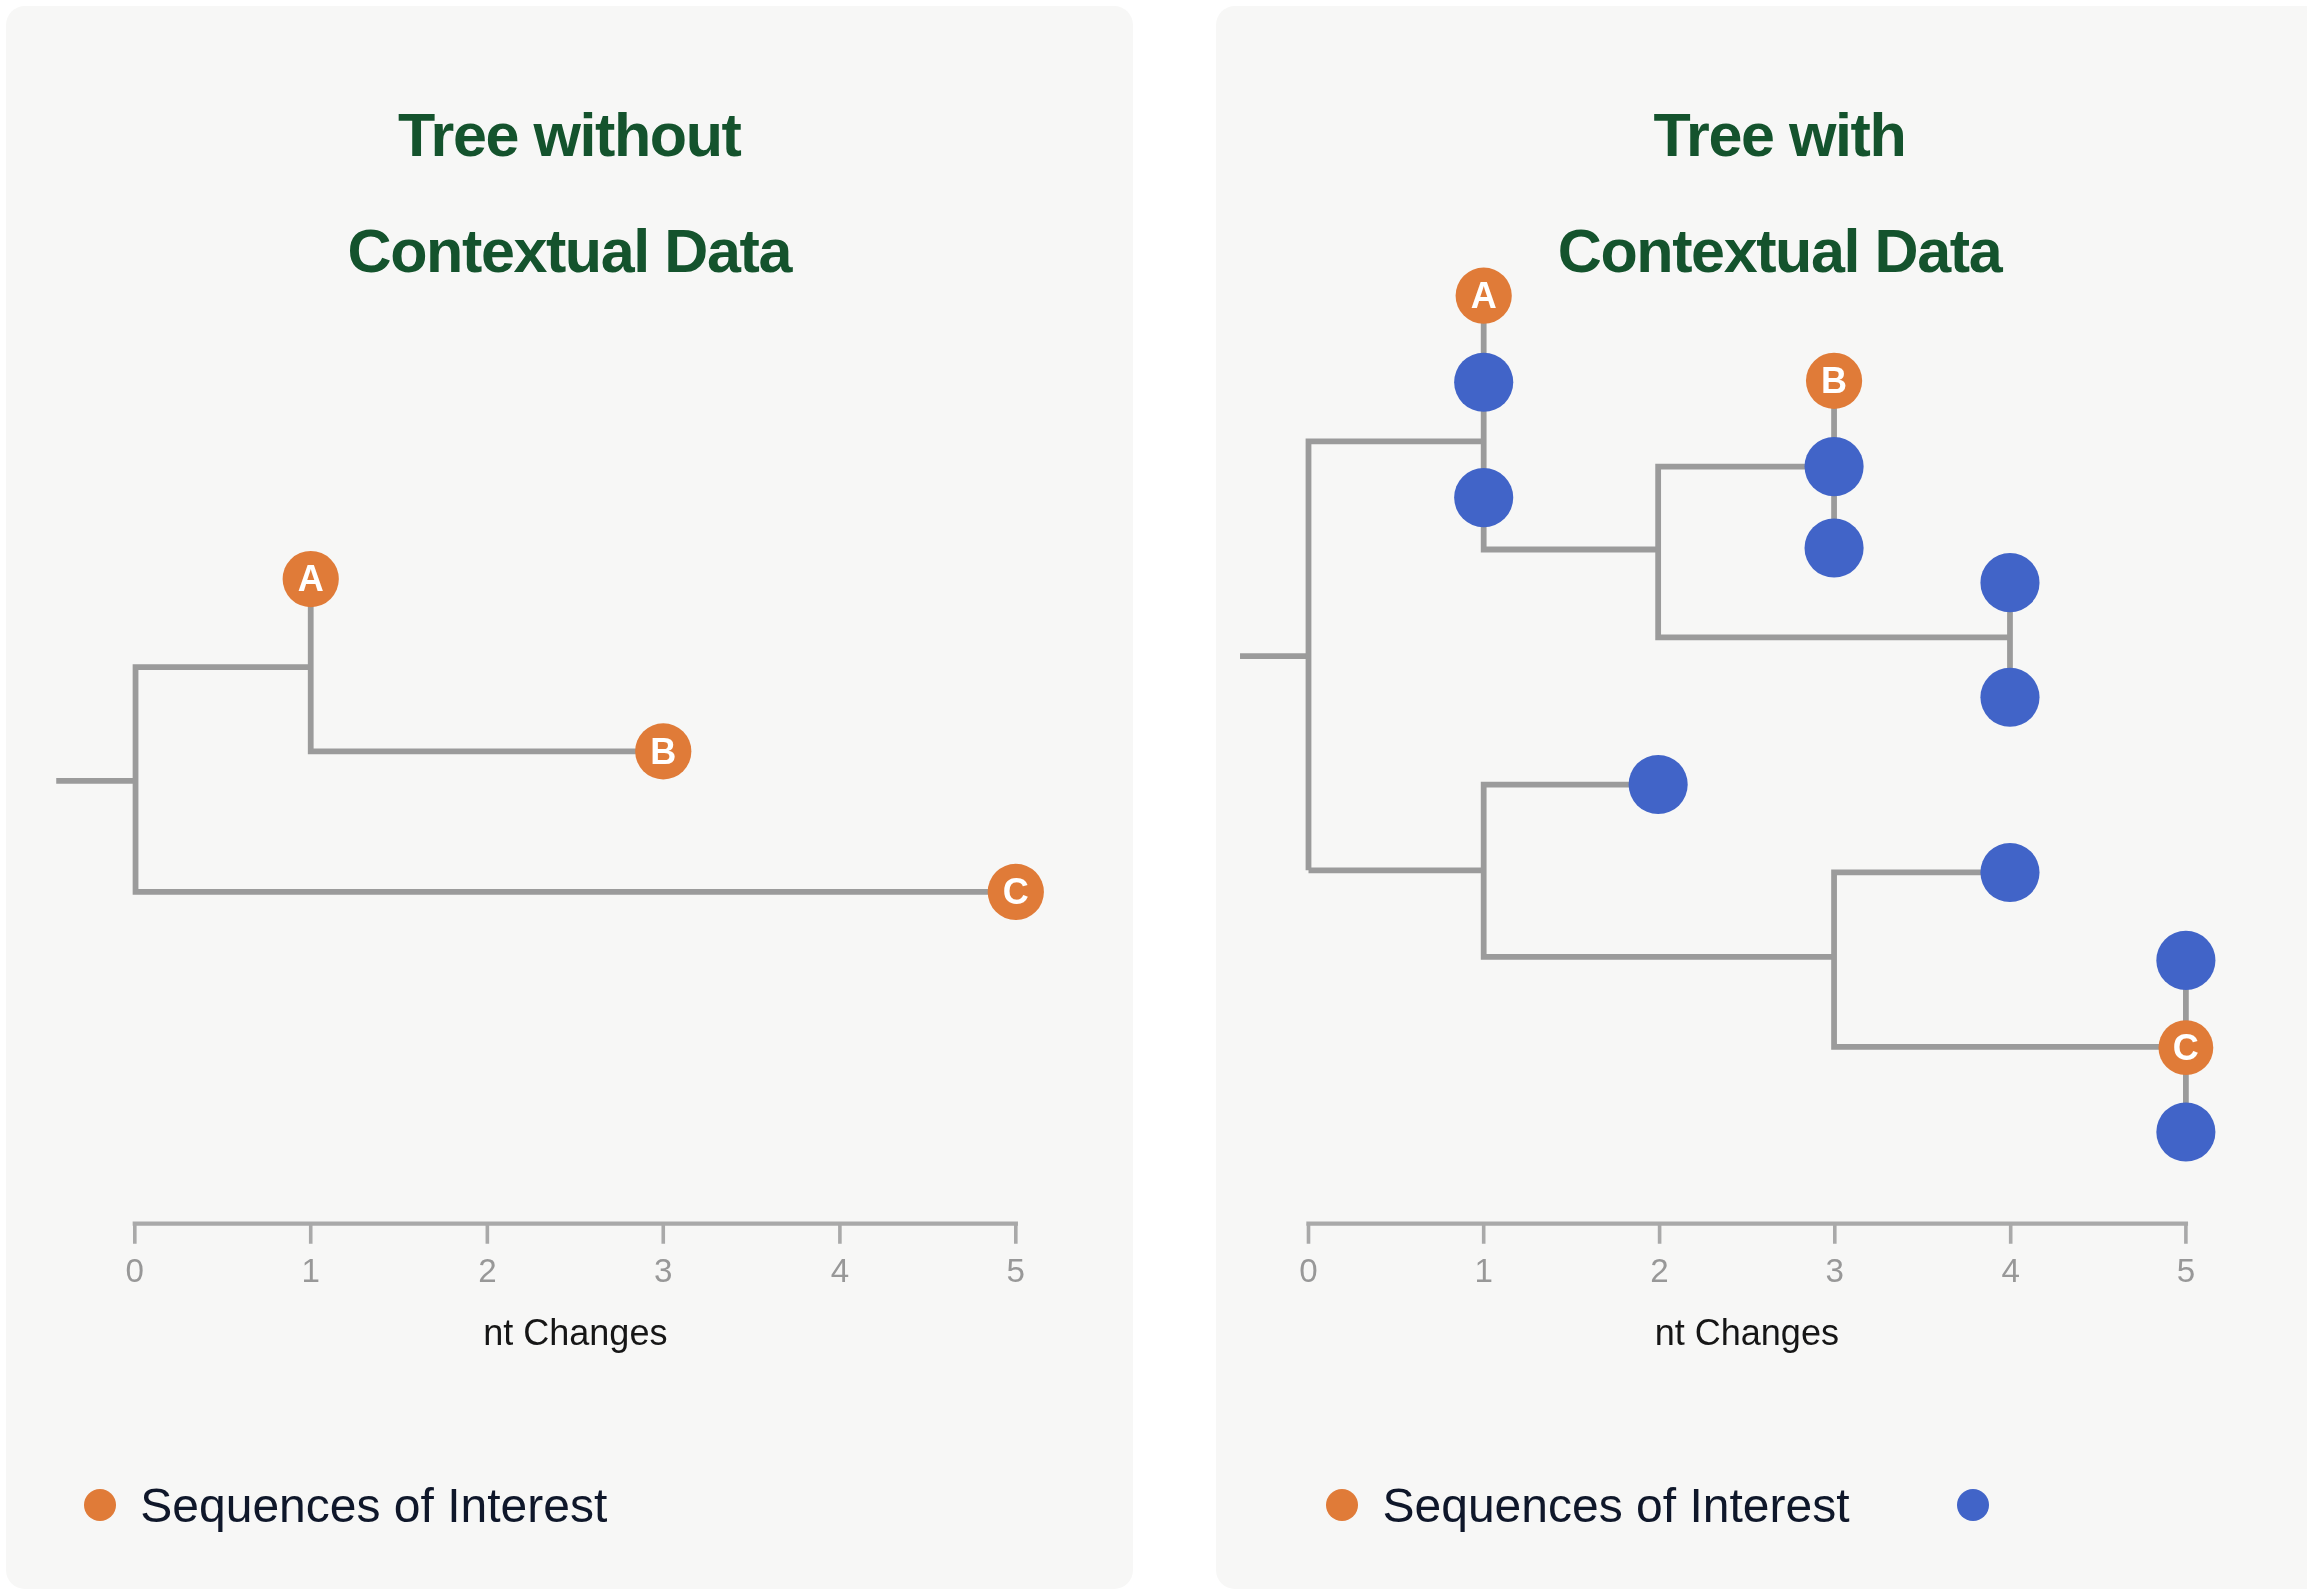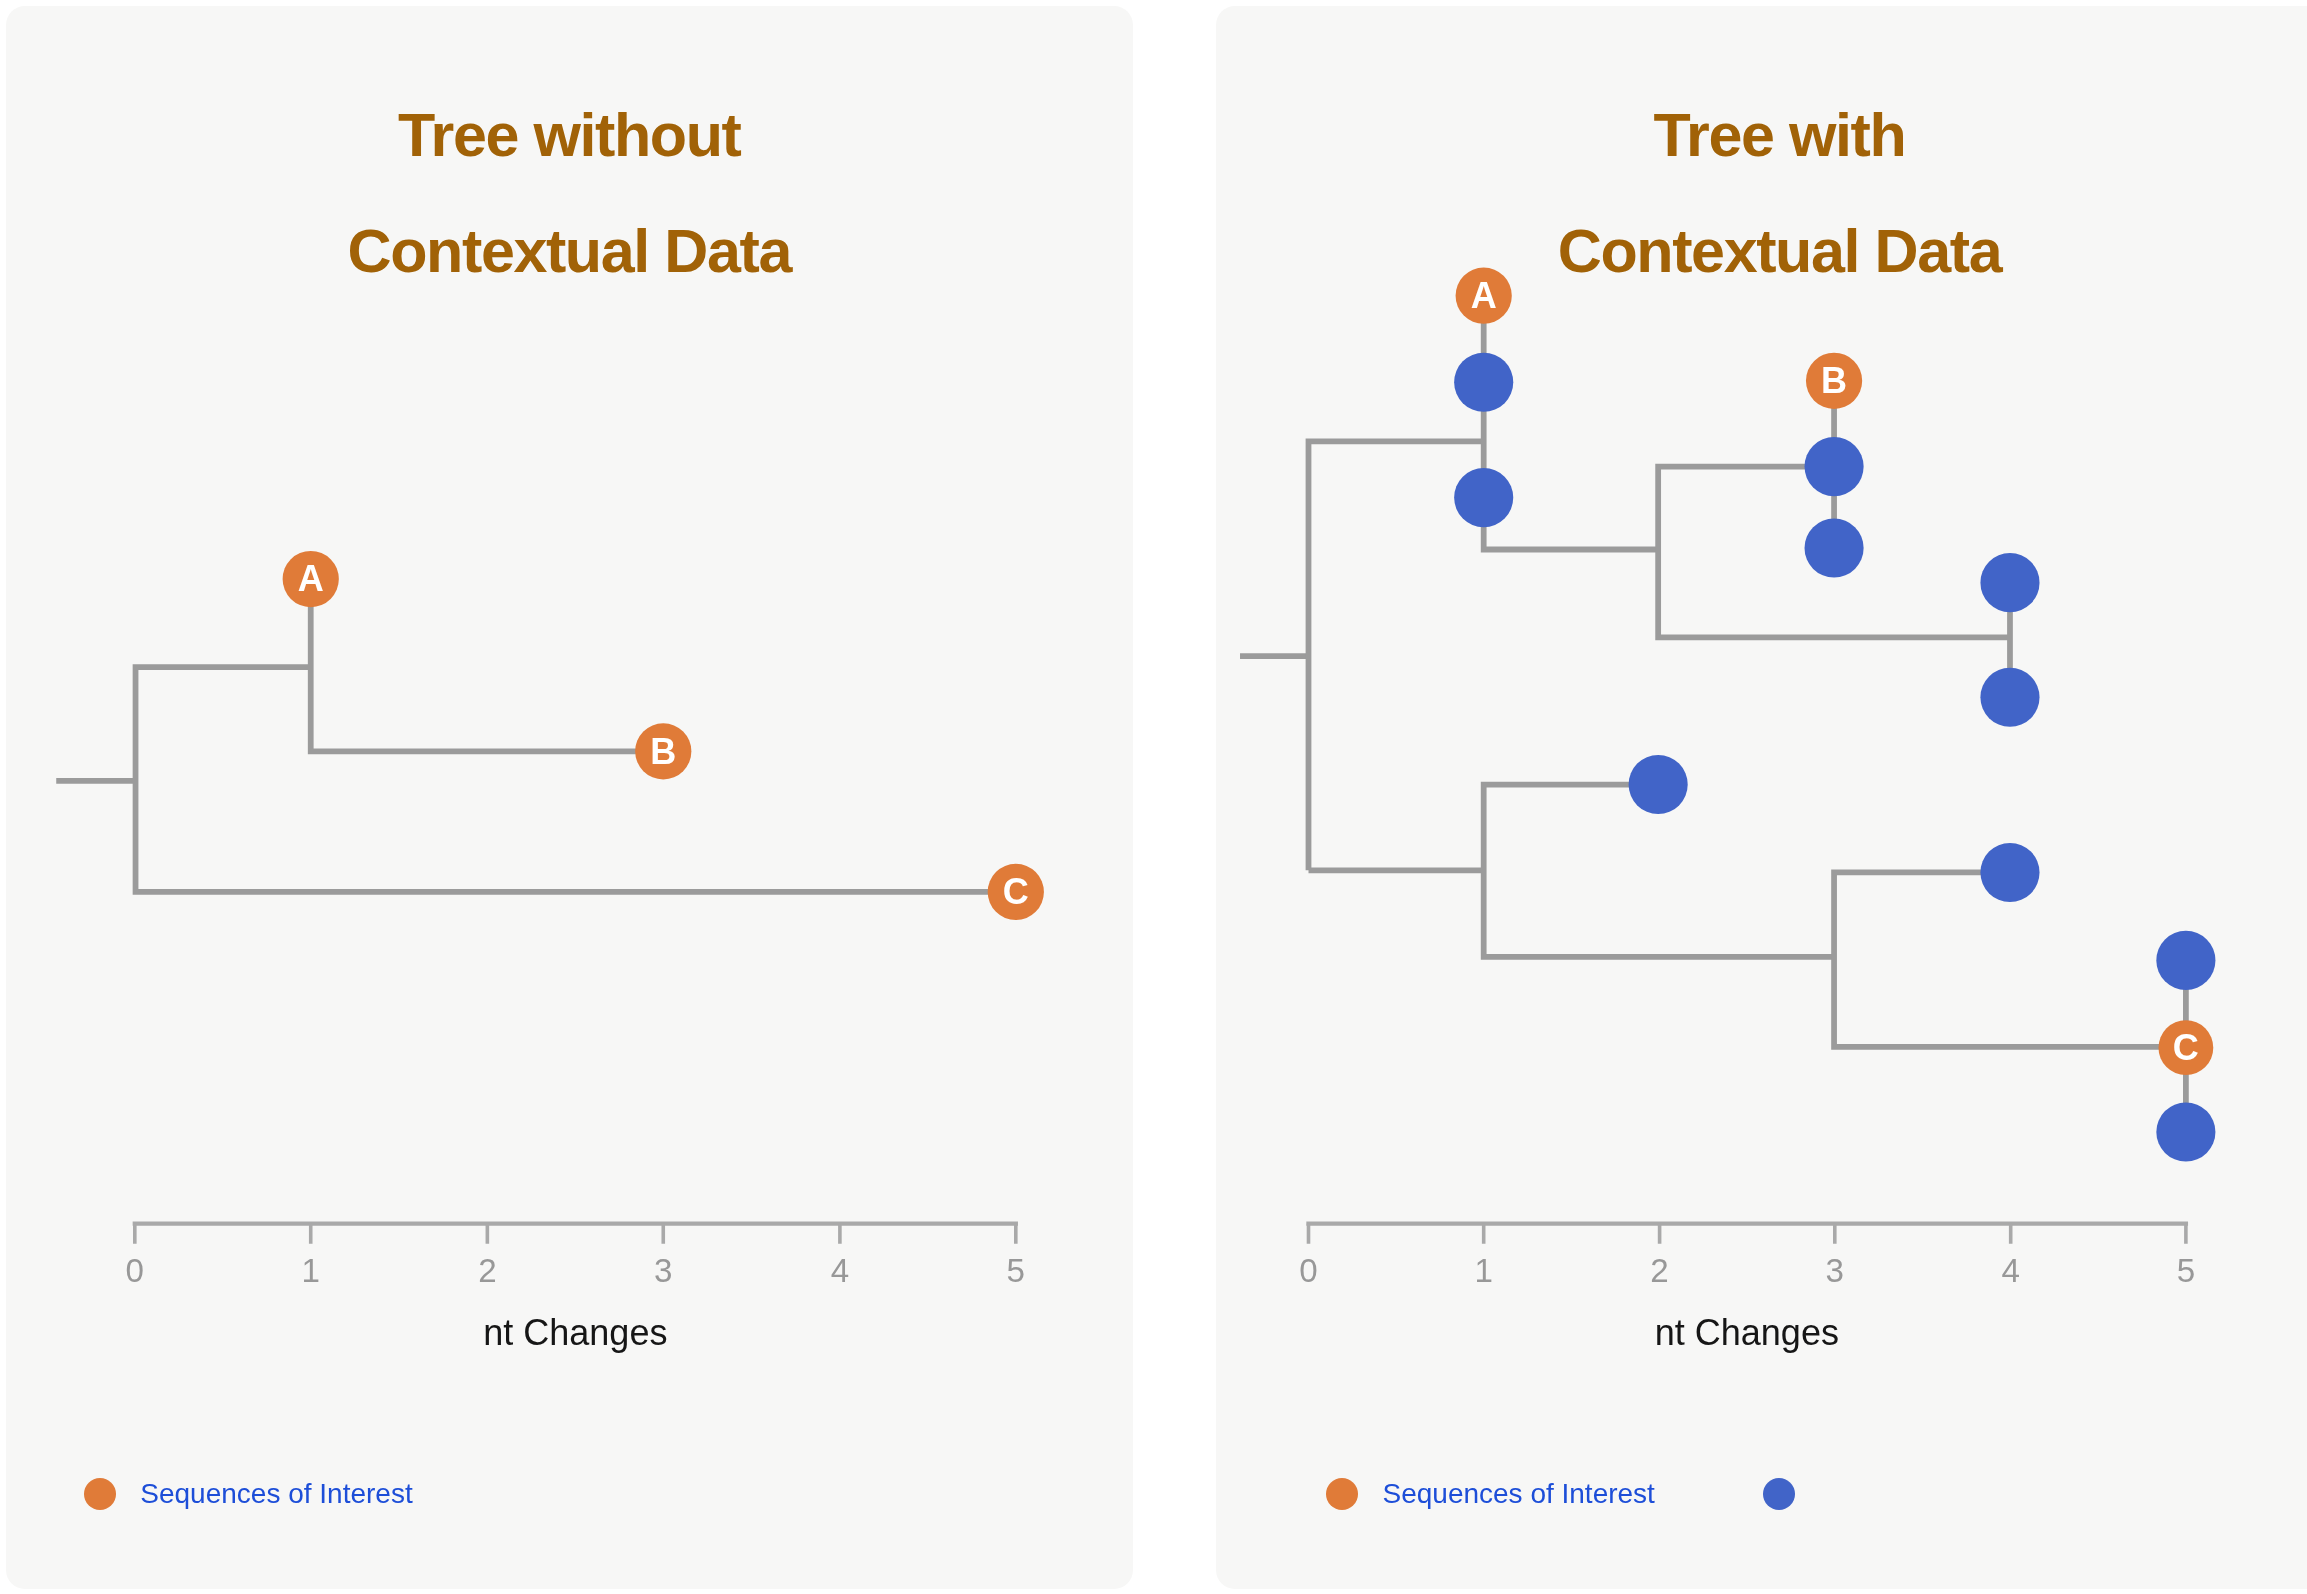--- a/index.html
+++ b/index.html
@@ -11,41 +11,41 @@
   }
   .panel{
     position:absolute;top:5.8px;width:1127px;height:1583px;
     background:#f7f7f6;border-radius:19px;
   }
   .panel.left{left:5.8px;}
   .panel.right{left:1216px;}
   .title{
     position:absolute;top:72px;left:0;right:0;
     text-align:center;
-    font-size:61px;font-weight:bold;color:#a16207;
+    font-size:61px;font-weight:bold;color:#14532d;
     letter-spacing:-1.4px;line-height:1.9;
   }
   #canvas{
     position:absolute;left:0;top:0;width:2307px;height:1595px;
     pointer-events:none;
   }
   #canvas text{font-family:"Liberation Sans", sans-serif;}
   .branch{fill:none;stroke:#9b9b9b;stroke-width:8;stroke-linejoin:miter;}
   .axis-line{stroke:#a9a9a9;stroke-width:6;stroke-linecap:square;}
   .axis-tick{stroke:#a9a9a9;stroke-width:5;}
   .tick-label{fill:#989898;font-size:46px;text-anchor:middle;}
   .axis-title{fill:#161616;font-size:50px;text-anchor:middle;}
   .node-label{fill:#ffffff;font-size:50px;font-weight:bold;text-anchor:middle;}
   .legend{
     position:absolute;top:1472px;
     display:flex;align-items:center;gap:108px;
   }
   .legend .item{display:flex;align-items:center;gap:24.5px;}
   .legend .dot{width:32px;height:32px;border-radius:50%;flex:0 0 auto;}
-  .legend .lbl{font-size:28px;color:#1d4ed8;white-space:nowrap;}
+  .legend .lbl{font-size:48px;color:#0f172a;white-space:nowrap;}
   .panel.left  .legend{left:78px;}
   .panel.right .legend{left:110px;}
 </style>
 </head>
 <body>
 
 <div class="panel left">
   <div class="title">
     <span>Tree without</span><br>
     <span>Contextual Data</span>

